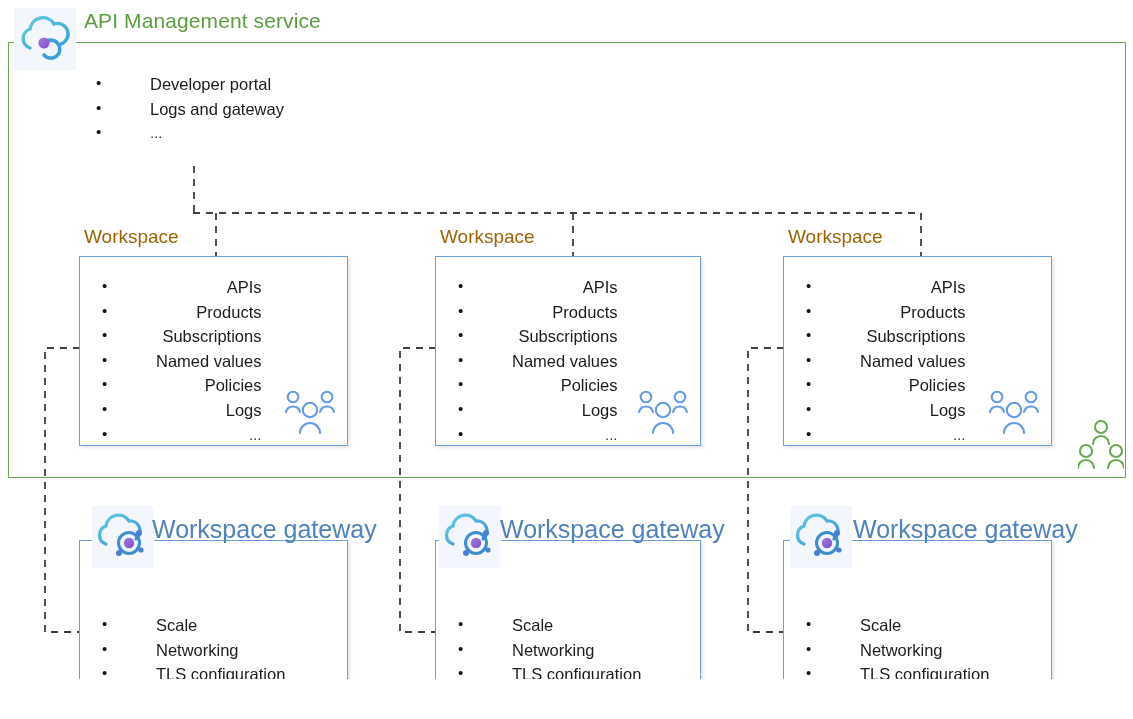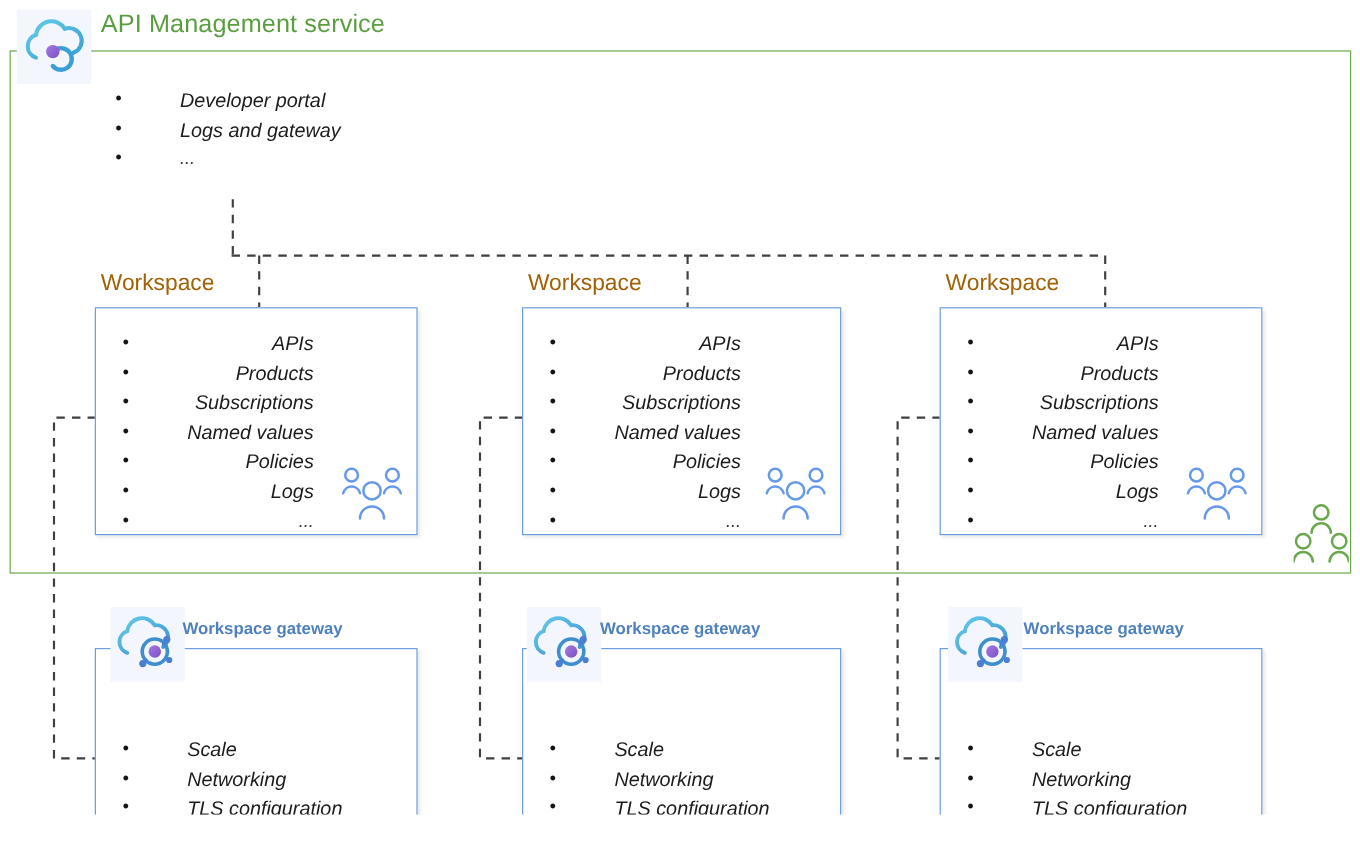--- a/index.html
+++ b/index.html
@@ -56,21 +56,20 @@
     padding: 0;
     list-style: none;
   }
   .bullets li {
     position: relative;
     padding-left: 54px;
     font-size: 16.5px;
     line-height: 24.6px;
     color: #1c1c1c;
     white-space: nowrap;
-    font-style: italic;
   }
   .bullets li::before {
     content: "\2022";
     position: absolute;
     left: 0px;
     top: -1px;
     font-size: 15px;
     color: #141414;
     line-height: 24.6px;
   }
@@ -94,24 +93,23 @@
     border: 1.3px solid #6d9ee0;
     background: #ffffff;
     box-sizing: border-box;
     box-shadow: 2px 2px 3px rgba(0,0,0,0.10);
   }
   .ws-bullets { left: 22px; top: 18px; text-align: right; }
 
   
   .gw-label {
     position: absolute;
-    font-size: 14px;
+    font-size: 25px;
     color: #4f81bd;
     white-space: nowrap;
-    font-weight: bold;
   }
   .gw-box {
     position: absolute;
     border: 1.3px solid #6d9ee0;
     background: #ffffff;
     box-sizing: border-box;
     box-shadow: 2px 2px 3px rgba(0,0,0,0.10);
     padding-left: 40px;
   }
   .gw-bullets { left: 22px; top: 72px; }

